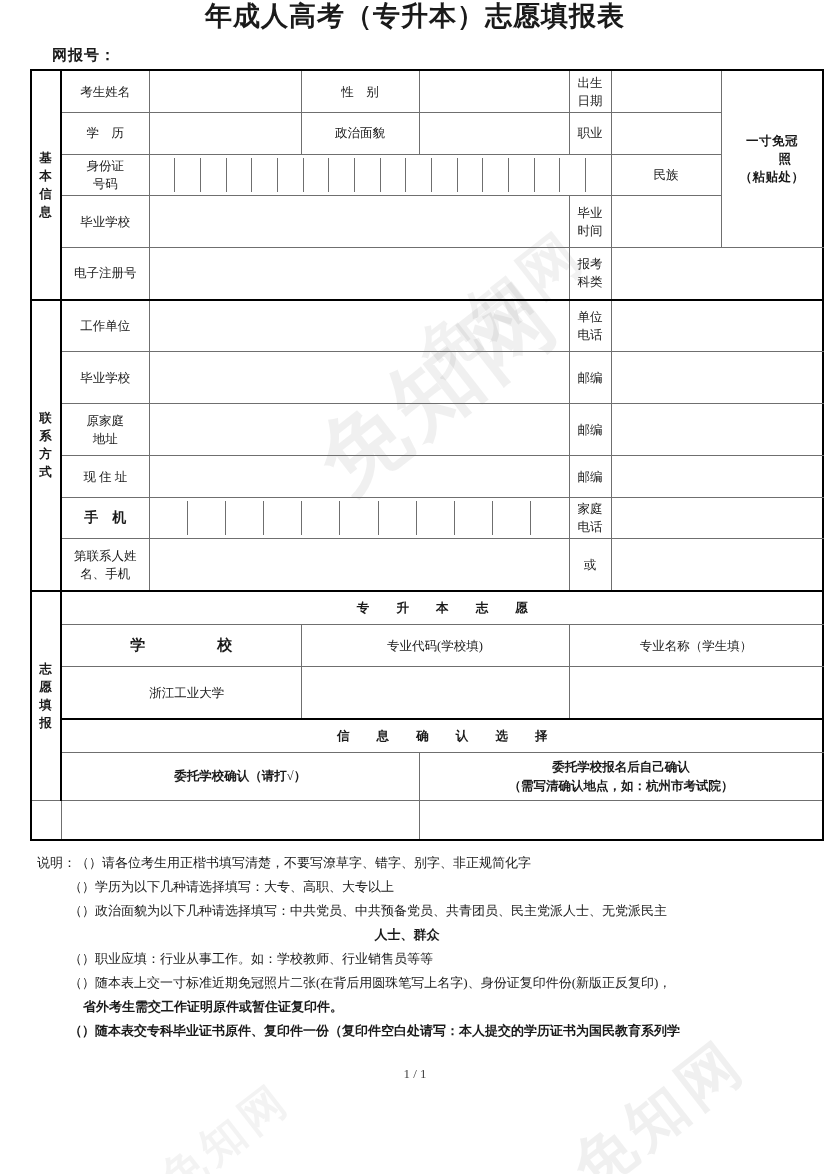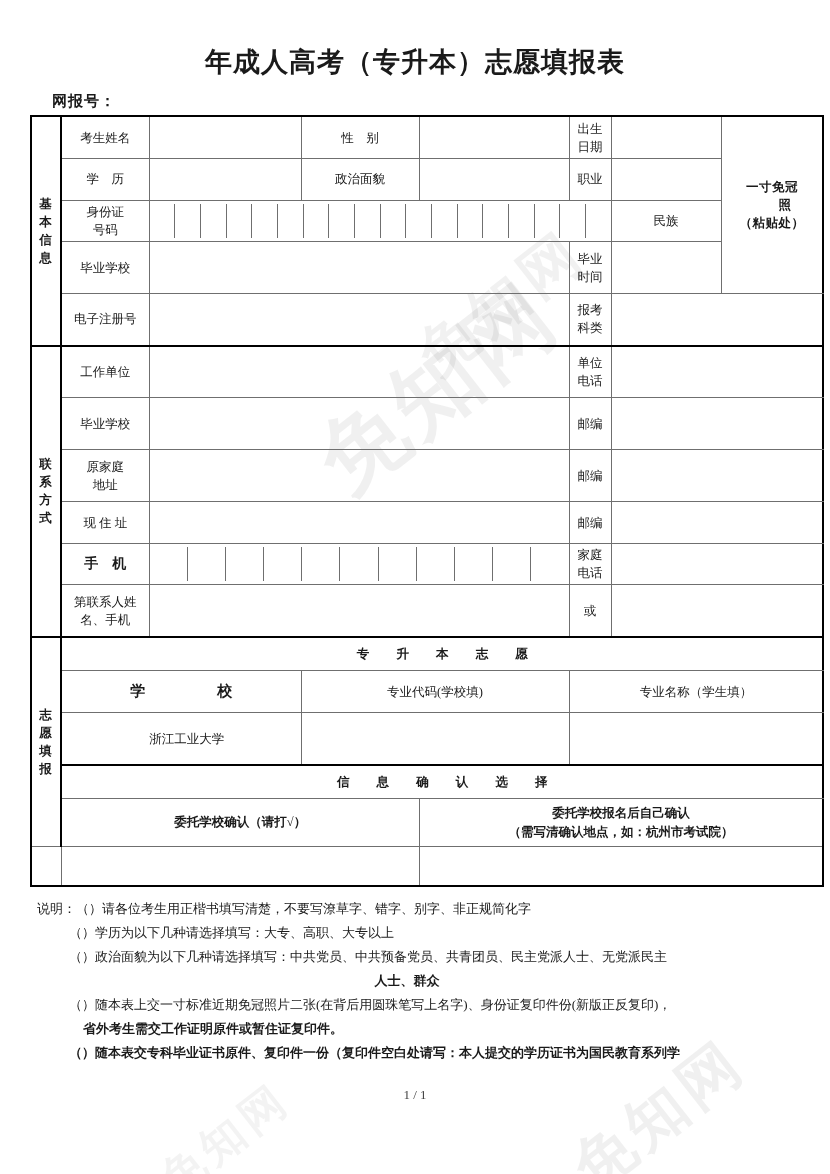--- a/index.html
+++ b/index.html
@@ -40,21 +40,20 @@
 
   .page { position: relative; z-index: 2; }
 
   
   .title {
     text-align: center;
     font-family: "Liberation Serif", serif;
     font-weight: 700;
     font-size: 27px;
     letter-spacing: 1px;
-    padding-top: 46px;
     line-height: 1.2;
   }
 
   .webno {
     margin: 14px 0 4px 52px;
     font-size: 15px;
     font-weight: 700;
     letter-spacing: 1px;
   }
 
@@ -389,19 +388,20 @@
   </tbody>
     </table>
 
   <div class="notes">
     <div class="n">
       <span>说明：</span><span>（）请各位考生用正楷书填写清楚，不要写潦草字、错字、别字、非正规简化字</span>
     </div>
     <div class="n ind2">（）学历为以下几种请选择填写：大专、高职、大专以上</div>
     <div class="n ind2">（）政治面貌为以下几种请选择填写：中共党员、中共预备党员、共青团员、民主党派人士、无党派民主</div>
     <div class="n center-line"><b>人士、群众</b></div>
+    <div class="n ind2">（）职业应填：行业从事工作。如：学校教师、行业销售员等等</div>
     <div class="n ind2">（）随本表上交一寸标准近期免冠照片二张(在背后用圆珠笔写上名字)、身份证复印件份(新版正反复印)，</div>
     <div class="n ind"><b>省外考生需交工作证明原件或暂住证复印件。</b></div>
     <div class="n ind2"><b>（）随本表交专科毕业证书原件、复印件一份（复印件空白处请写：本人提交的学历证书为国民教育系列学</b></div>
   </div>
 
   <div class="footer">1 / 1</div>
 </div>
 
 </body></html>

